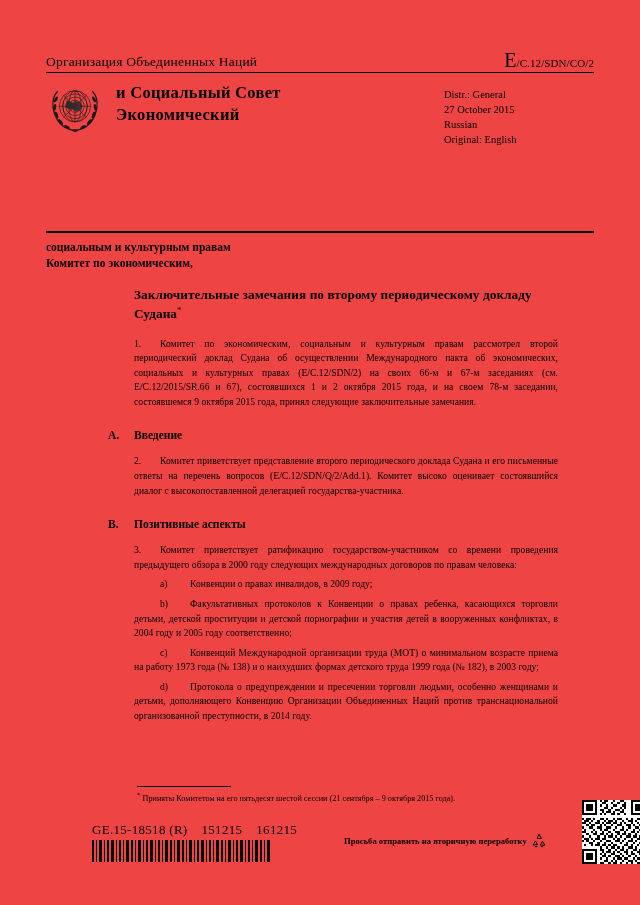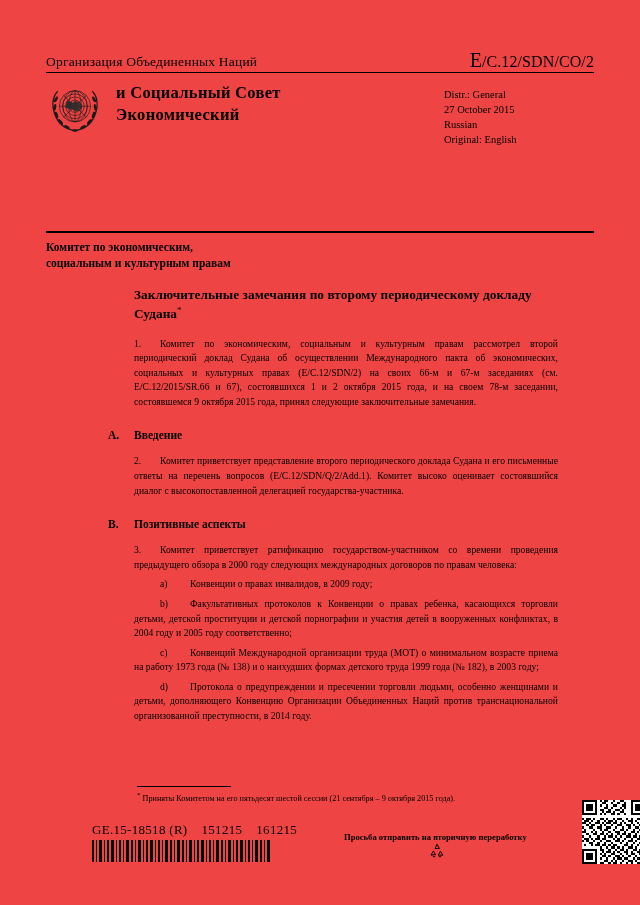--- a/index.html
+++ b/index.html
@@ -46,21 +46,21 @@
   }
   .symbol {
     white-space: nowrap;
     text-align: right;
     line-height: 1;
   }
   .symbol .sym-e {
     font-size: 20px;
   }
   .symbol .sym-rest {
-    font-size: 16px;
+    font-size: 11px;
     letter-spacing: 0.1px;
   }
   .rule-thin {
     border-top: 1.2px solid #000;
     width: 548px;
   }
 
   .masthead-body {
     display: flex;
     align-items: flex-start;
@@ -211,21 +211,20 @@
   }
   .recycle-line {
     position: absolute;
     left: 252px;
     top: 10px;
     display: flex;
     align-items: center;
     font-weight: bold;
     font-size: 8.6px;
     white-space: nowrap;
-    flex-direction: column;
   }
   .qr {
     position: absolute;
     left: 490px;
     top: -22px;
     width: 64px;
     height: 64px;
   }
 </style>
 </head>
@@ -291,22 +290,22 @@
           <div>27 October 2015</div>
           <div>Russian</div>
           <div>Original: English</div>
         </div>
       </div>
     </div>
 
     <div class="rule-thick"></div>
 
     <div class="committee">
+      <div>социальным и культурным правам</div>
       <div>Комитет по экономическим,</div>
-      <div>социальным и культурным правам</div>
     </div>
 
     <div class="body-area">
 
       <div class="doc-title"><span>Заключительные замечания по второму периодическому докладу Судана</span><span class="star">*</span></div>
 
       <div class="para-wrap">
         <p class="para"><span class="num">1.</span><span>Комитет по экономическим, социальным и культурным правам рассмотрел второй периодический доклад Судана об осуществлении Международного пакта об экономических, социальных и культурных правах (E/C.12/SDN/2) на своих 66-м и 67-м заседаниях (см. E/C.12/2015/SR.66 и 67), состоявшихся 1 и 2 октября 2015 года, и на своем 78-м заседании, состоявшемся 9 октября 2015 года, принял следующие заключительные замечания.</span></p>
       </div>
 

